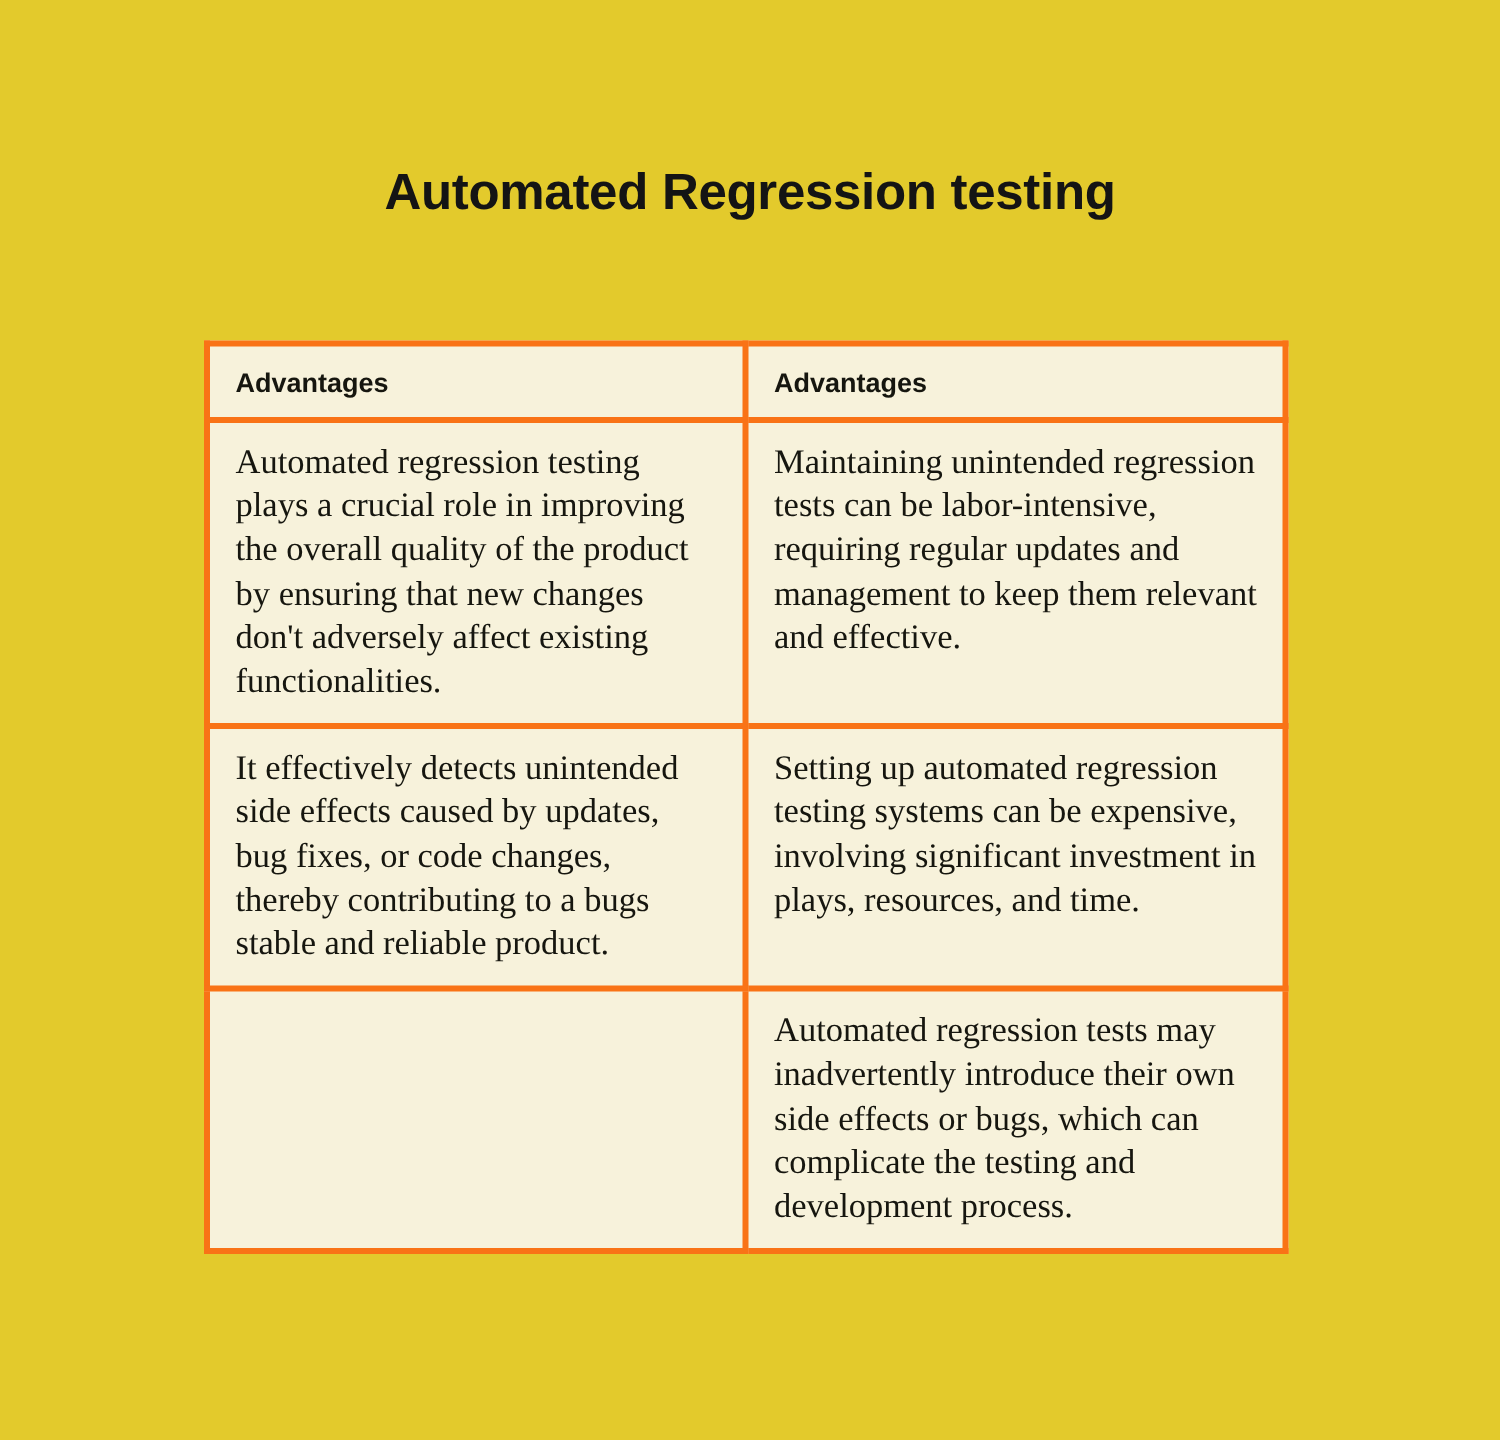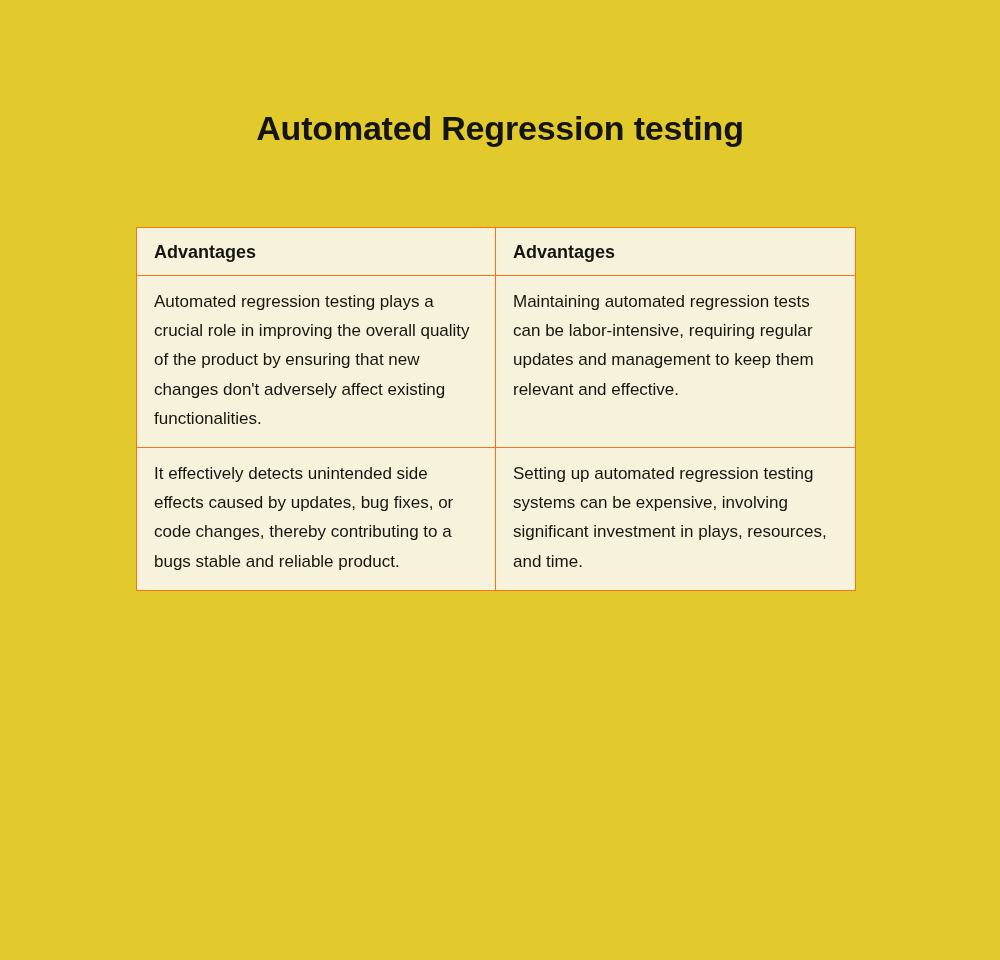--- a/index.html
+++ b/index.html
@@ -44,42 +44,43 @@
     border-collapse: collapse;
     background: #f7f2db;
     table-layout: fixed;
   }
 
   .comparison-table col.col-adv { width: 359px; }
   .comparison-table col.col-lim { width: 360px; }
 
   .comparison-table th,
   .comparison-table td {
-    border: 1px solid #f97316;
+    border: 4px solid #f97316;
     background: #f7f2db;
     vertical-align: top;
     text-align: left;
     padding: 11px 17px 13px 17px;
     color: #16160f;
   }
 
   .comparison-table th {
     font-size: 18px;
     font-weight: bold;
     line-height: 24px;
     padding-top: 12px;
     padding-bottom: 11px;
   }
 
   .comparison-table td {
-    font-size: 17px;
+    font-size: 23px;
     font-weight: normal;
     line-height: 29.2px;
     padding-top: 11px;
     padding-bottom: 14px;
+    font-family: Liberation Serif, serif;
   }
 
   .cell-empty {
     min-height: 30px;
   }
 </style>
 </head>
 <body>
 
 <div class="page">
@@ -93,22 +94,26 @@
     </colgroup>
     <thead>
       <tr>
         <th>Advantages</th>
         <th>Advantages</th>
       </tr>
     </thead>
     <tbody>
       <tr>
         <td>Automated regression testing plays a crucial role in improving the overall quality of the product by ensuring that new changes don't adversely affect existing functionalities.</td>
-        <td>Maintaining automated regression tests can be labor-intensive, requiring regular updates and management to keep them relevant and effective.</td>
+        <td>Maintaining unintended regression tests can be labor-intensive, requiring regular updates and management to keep them relevant and effective.</td>
       </tr>
       <tr>
         <td>It effectively detects unintended side effects caused by updates, bug fixes, or code changes, thereby contributing to a bugs stable and reliable product.</td>
         <td>Setting up automated regression testing systems can be expensive, involving significant investment in plays, resources, and time.</td>
+      </tr>
+      <tr>
+        <td class="cell-empty"></td>
+        <td>Automated regression tests may inadvertently introduce their own side effects or bugs, which can complicate the testing and development process.</td>
       </tr>
     </tbody>
   </table>
 
 </div>
 
 </body></html>

